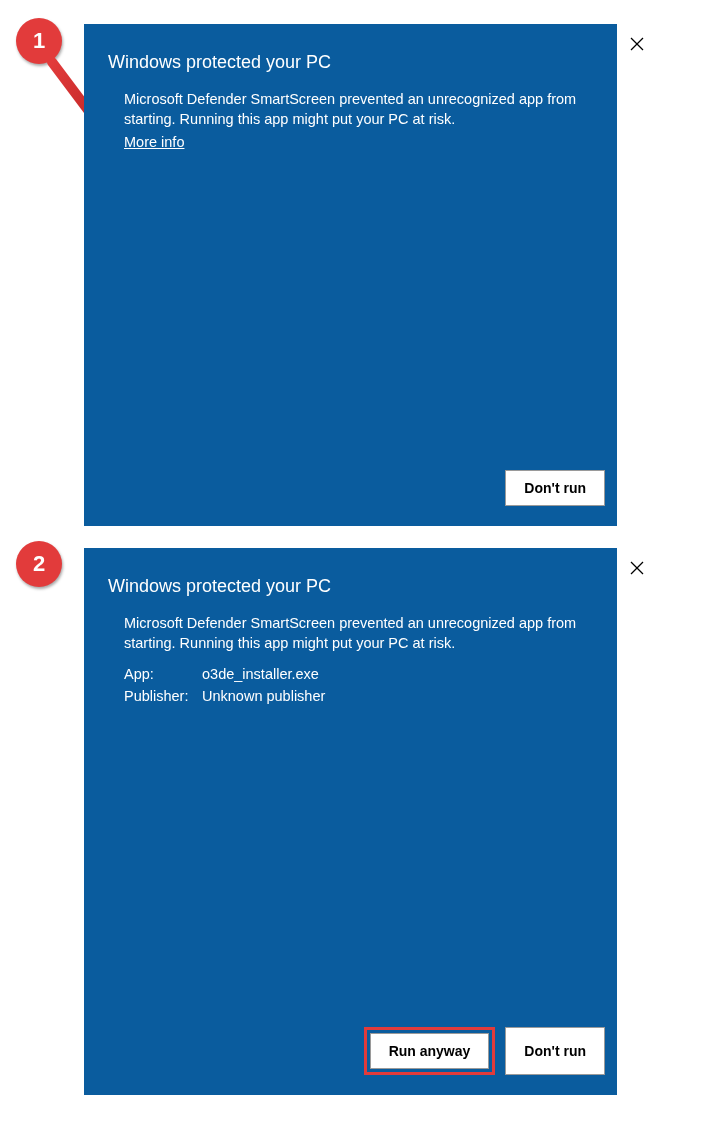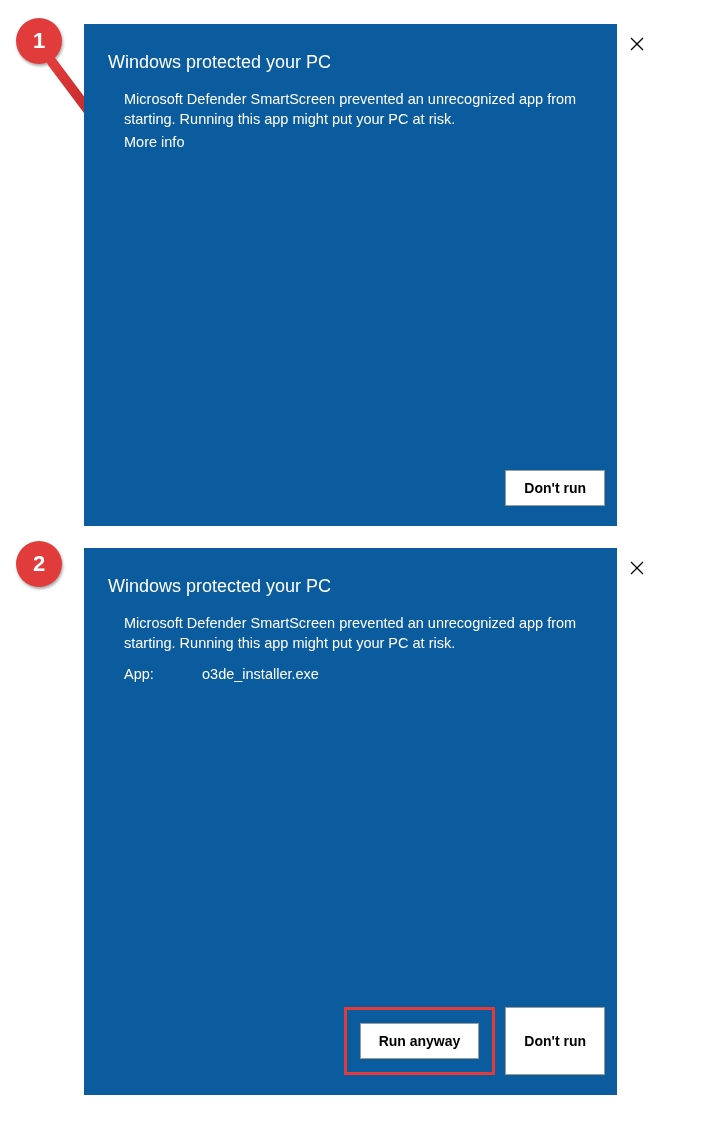--- a/index.html
+++ b/index.html
@@ -56,20 +56,21 @@
   .dialog-body {
     padding: 0 40px;
     font-size: 14.5px;
     line-height: 1.4;
     color: #ffffff;
   }
   .more-info {
     display: inline-block;
     margin-top: 2px;
     color: #ffffff;
+    text-decoration: underline;
     cursor: pointer;
     font-size: 14.5px;
   }
   .details {
     margin-top: 10px;
     font-size: 14.5px;
   }
   .details-row {
     display: flex;
     margin-bottom: 2px;
@@ -89,21 +90,21 @@
     color: #000000;
     border: 1px solid #9a9a9a;
     padding: 9px 18px;
     font-size: 14px;
     font-weight: 600;
     cursor: pointer;
     font-family: inherit;
   }
   .highlight-box {
     border: 3px solid #e23b3b;
-    padding: 13px;
+    padding: 3px;
     display: inline-flex;
   }
   .highlight-box .btn {
     border: 1px solid #9a9a9a;
   }
   .step-badge {
     position: absolute;
     width: 46px;
     height: 46px;
     border-radius: 50%;
@@ -174,20 +175,24 @@
     </svg>
   </div>
   <h1 class="dialog-title">Windows protected your PC</h1>
   <div class="dialog-body">
     <div>Microsoft Defender SmartScreen prevented an unrecognized app from starting. Running this app might put your PC at risk.</div>
     <div class="details">
       <div class="details-row">
         <span class="details-label">App:</span>
         <span>o3de_installer.exe</span>
       </div>
+      <div class="details-row">
+        <span class="details-label">Publisher:</span>
+        <span>Unknown publisher</span>
+      </div>
     </div>
   </div>
   <div class="button-row">
     <span class="highlight-box">
       <button class="btn">Run anyway</button>
     </span>
     <button class="btn">Don't run</button>
   </div>
 </div>
 

